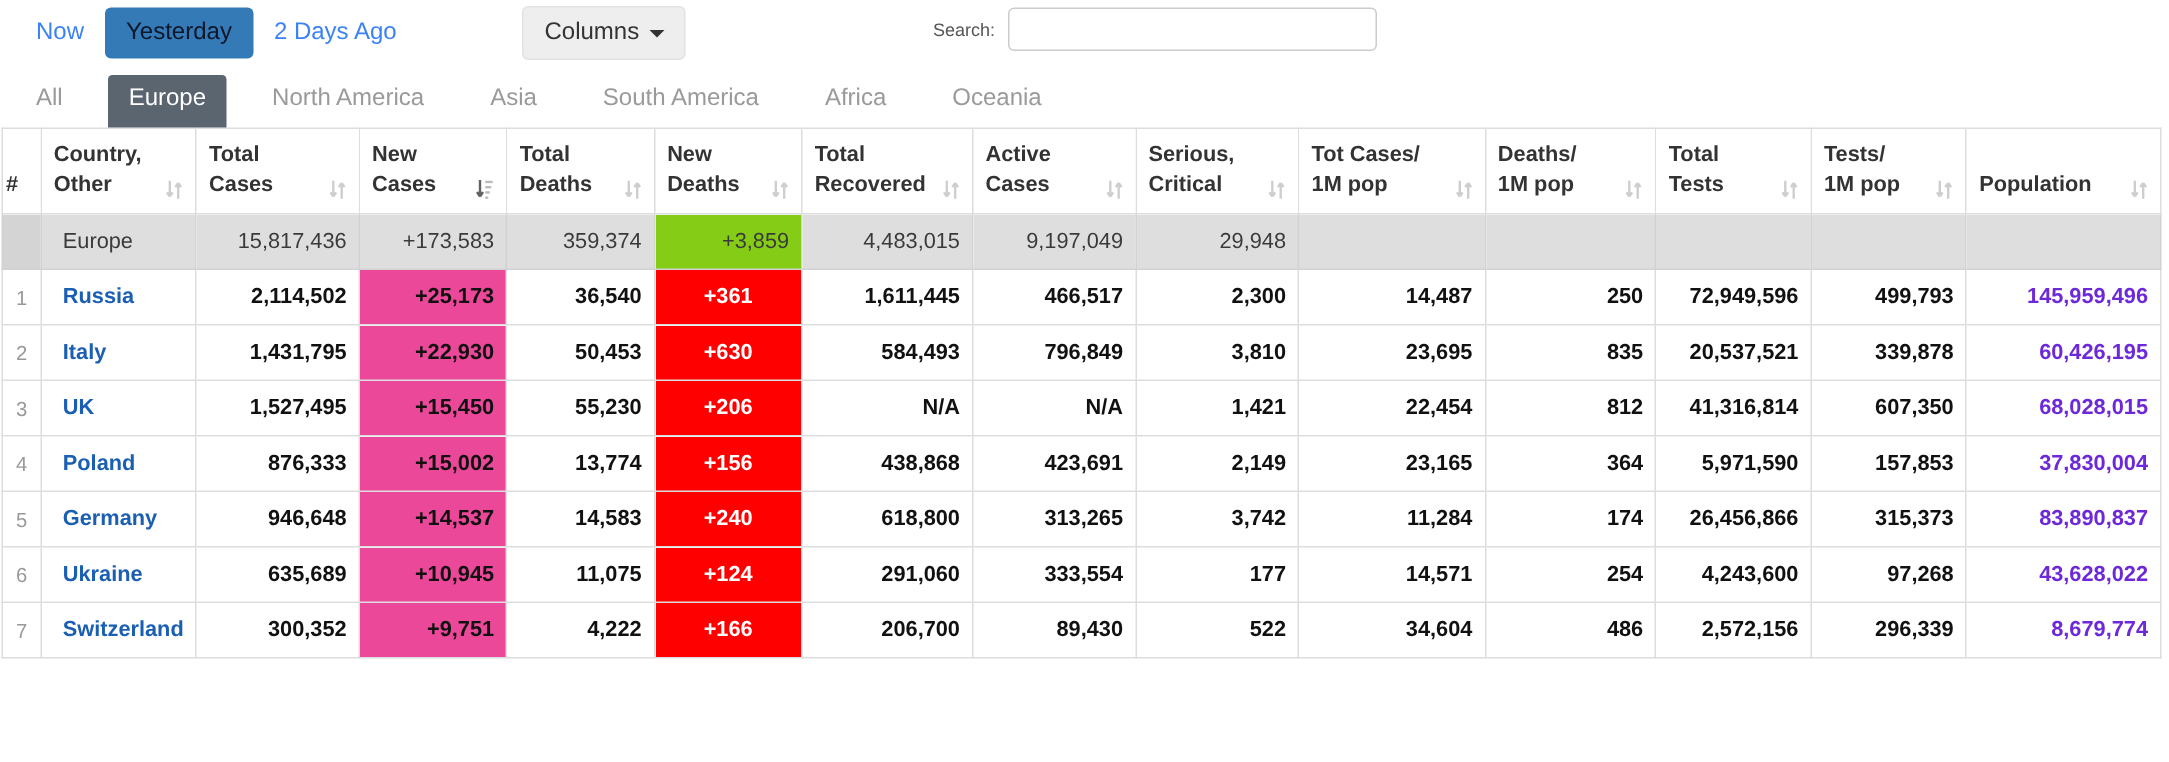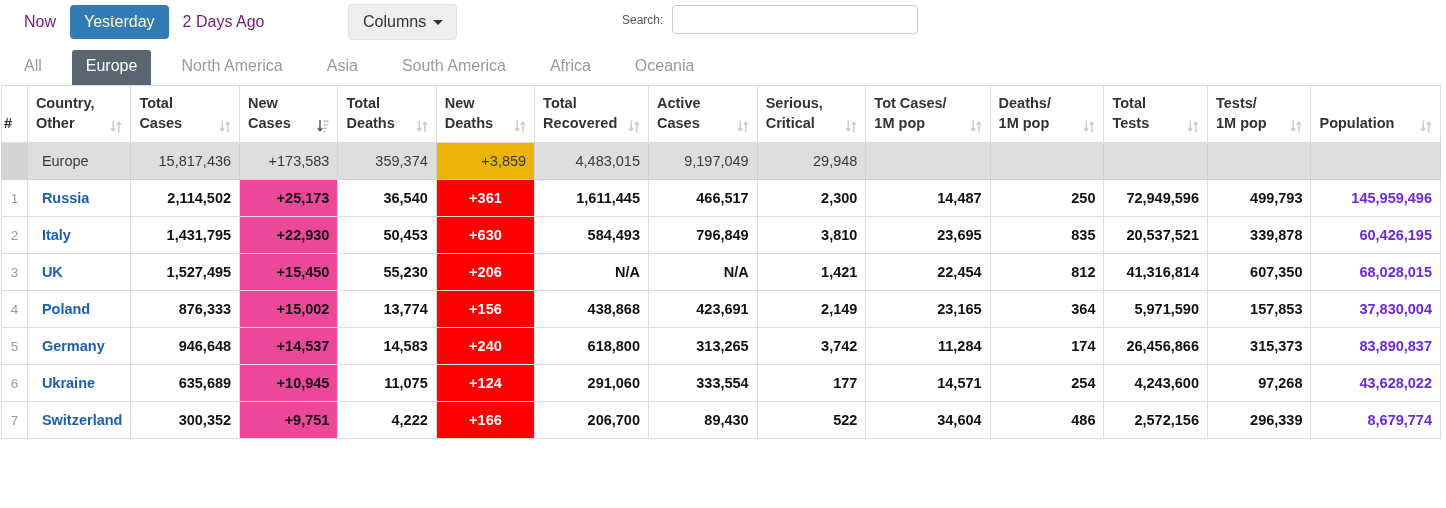--- a/index.html
+++ b/index.html
@@ -23,32 +23,32 @@
   }
   .daybtns {
     position: absolute;
     left: 10px;
     top: 5px;
     display: flex;
     align-items: center;
   }
   .daybtn {
     font-size: 16px;
-    color: #701a75;
+    color: #3b82f6;
     padding: 8px 14px;
     border-radius: 4px;
     background: transparent;
     border: none;
     cursor: pointer;
     font-family: "Liberation Sans", sans-serif;
     line-height: 1.1;
   }
   .daybtn.active {
     background: #337ab7;
-    color: #fef9c3;
+    color: #0f172a;
   }
   .columns-btn {
     position: absolute;
     left: 348px;
     top: 4px;
     background: #eeeeee;
     border: 1px solid #e2e2e2;
     border-radius: 4px;
     padding: 8px 13px 8px 14px;
     font-size: 16px;
@@ -200,21 +200,21 @@
   tr.total-row td.idx { background: #d4d4d4; }
   td.newcases {
     background: #ec4899;
   }
   tr.total-row td.newcases { background: #dedede; }
   td.newdeaths {
     background: #ff0000;
     color: #ffffff;
     text-align: center;
   }
-  tr.total-row td.newdeaths { background: #eab308; color: #3a3a3a; text-align: right; }
+  tr.total-row td.newdeaths { background: #84cc16; color: #3a3a3a; text-align: right; }
   td.population {
     color: #6d28d9;
   }
 </style>
 </head>
 <body>
 
 <div id="page">
 
   <div class="toolbar">

